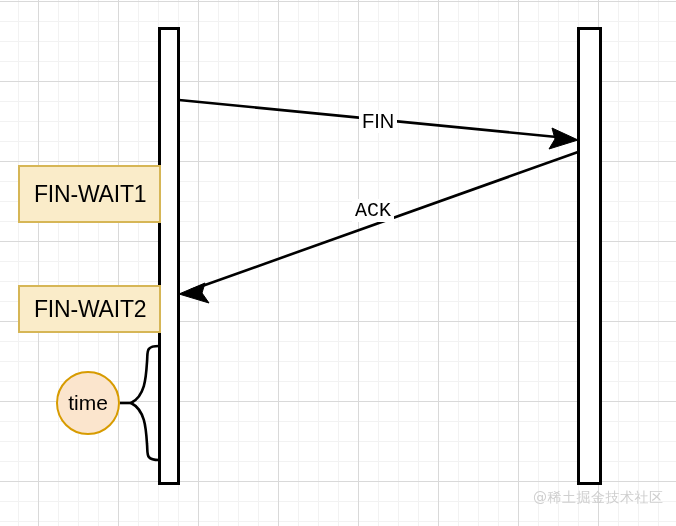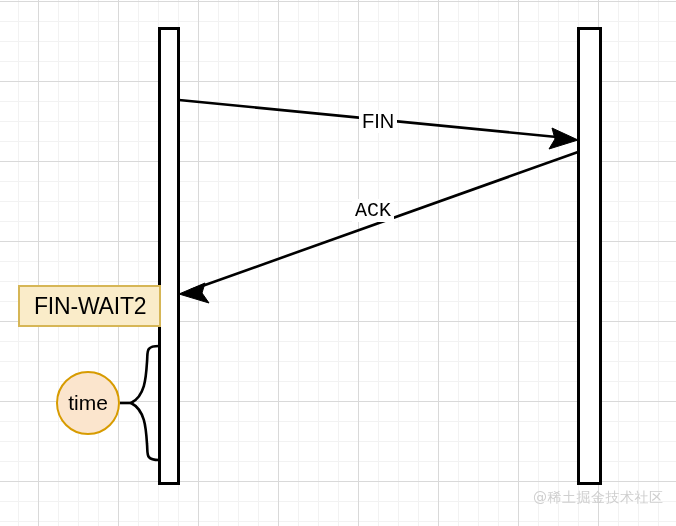--- a/index.html
+++ b/index.html
@@ -53,21 +53,21 @@
   #state-box-finwait1 {
     left: 18px;
     top: 165px;
     width: 143px;
     height: 58px;
   }
   #state-box-finwait2 {
     left: 18px;
     top: 285px;
     width: 143px;
-    height: 42px;
+    height: 48px;
   }
   .edge-label {
     position: absolute;
     background: #ffffff;
     color: #000000;
     font-size: 20px;
     font-family: "Liberation Sans", sans-serif;
     padding: 0 3px;
     white-space: nowrap;
     line-height: 1.15;
@@ -132,20 +132,23 @@
 
     <path d="M 159 346
              C 145 346, 148 352, 147 362
              C 146 378, 145 396, 131 403
              C 145 410, 146 428, 147 444
              C 148 454, 145 460, 159 460" fill="none" stroke="#000000" stroke-width="2.6" stroke-linecap="round" stroke-linejoin="round"></path>
 
     <line x1="120" y1="403" x2="131" y2="403" stroke="#000000" stroke-width="2.6"></line>
   </svg>
 
+  <div class="state-box" id="state-box-finwait1">
+    <span>FIN-WAIT1</span>
+  </div>
 
   <div class="state-box" id="state-box-finwait2">
     <span>FIN-WAIT2</span>
   </div>
 
   <div class="edge-label" id="label-fin">FIN</div>
 
   <div class="edge-label" id="label-ack">ACK</div>
 
   <div id="watermark">@稀土掘金技术社区</div>

